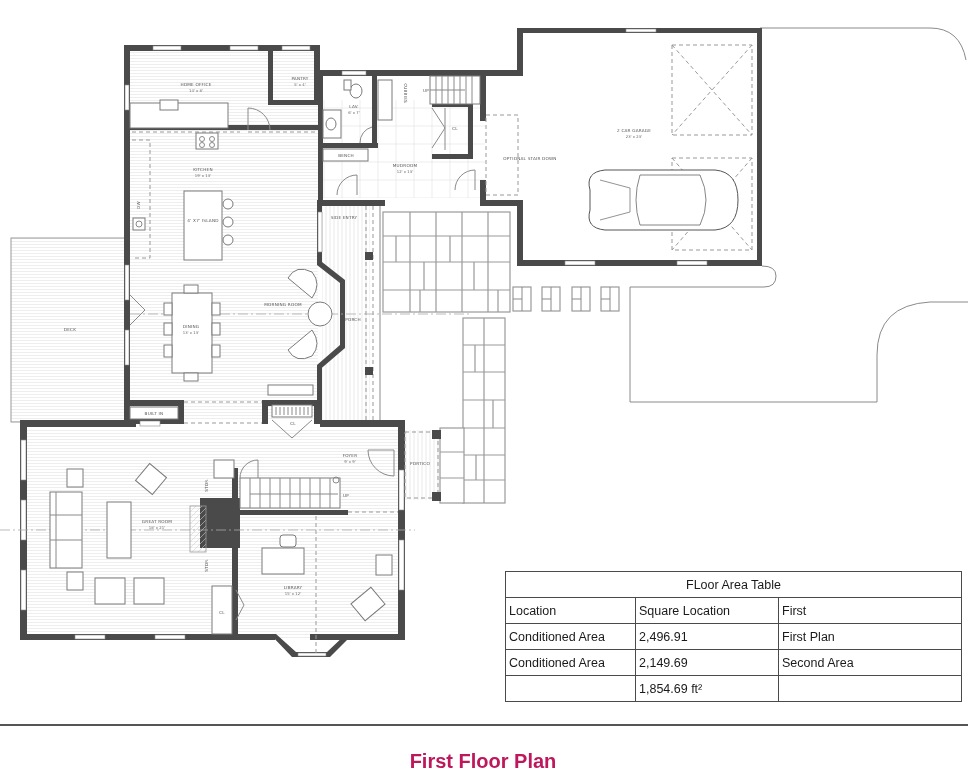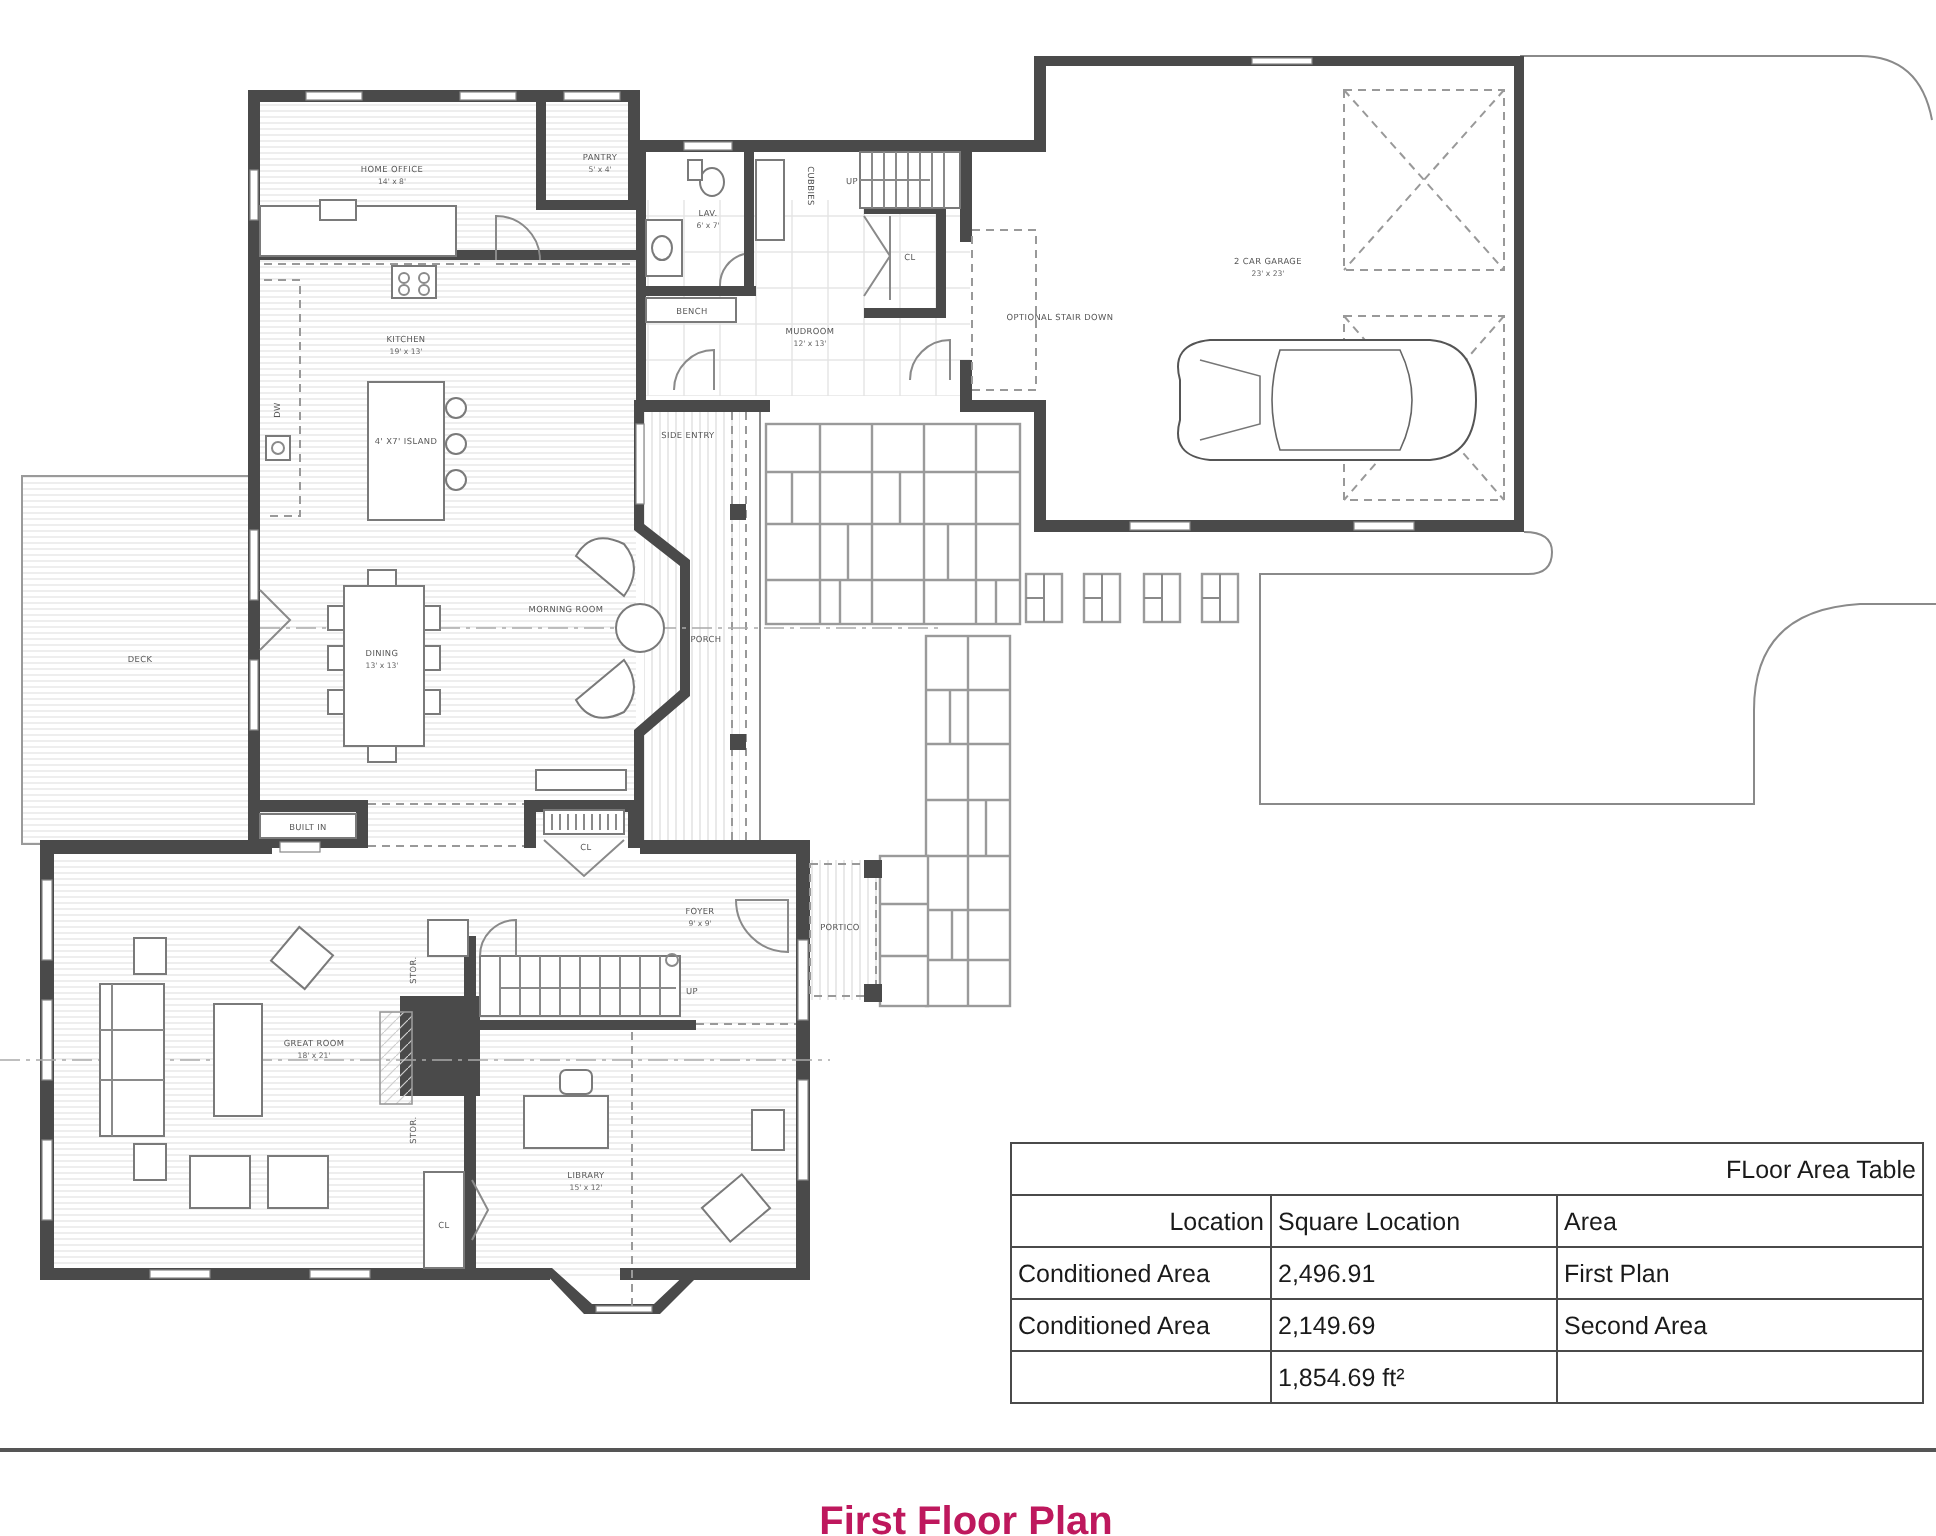--- a/index.html
+++ b/index.html
@@ -10,22 +10,22 @@
   .wall{fill:#4a4a4a;}
   .thin{stroke:#8a8a8a;stroke-width:1;fill:none;}
   .furn{stroke:#7a7a7a;stroke-width:1;fill:#fff;}
   .dash{stroke:#999;stroke-width:1;fill:none;stroke-dasharray:4 3;}
   .center{stroke:#aaa;stroke-width:0.8;fill:none;stroke-dasharray:10 3 2 3;}
   .hatch{stroke:#e2e2e2;stroke-width:0.6;}
   .pave{stroke:#9a9a9a;stroke-width:1.2;fill:#fff;}
 
   #area-table{position:absolute;left:505px;top:571px;width:457px;border-collapse:collapse;font-family:"Liberation Sans",sans-serif;font-size:12.5px;color:#1a1a1a;}
   #area-table td{border:1px solid #4a4a4a;height:25px;padding:0 3px;}
-  #area-table td.title{text-align:right;}
-  #area-table td.hc{text-align:right;}
+  #area-table td.title{text-align:center;}
+  #area-table td.hc{text-align:left;}
   #area-table td.c1{width:123px;}
   #area-table td.c2{width:136px;}
   #bottom-rule{position:absolute;left:0;top:724px;width:968px;height:2px;background:#555;}
   #plan-title{position:absolute;left:0;top:750px;width:968px;text-align:center;font-family:"Liberation Sans",sans-serif;font-weight:bold;font-size:20px;color:#be185d;}
   #plan-title span{display:inline-block;margin-left:-2px;}
 </style>
 </head>
 <body>
 
 <svg id="plan" viewBox="0 0 968 768" xmlns="http://www.w3.org/2000/svg">
@@ -328,21 +328,21 @@
 </svg>
 
 <table id="area-table">
   <tbody>
       <tr>
     <td colspan="3" class="title">FLoor Area Table</td>
   </tr>
   <tr>
     <td class="hc c1">Location</td>
     <td class="c2">Square Location</td>
-    <td>Area</td>
+    <td>First</td>
   </tr>
   <tr>
     <td class="c1">Conditioned Area</td>
     <td class="c2">2,496.91</td>
     <td>First Plan</td>
   </tr>
   <tr>
     <td class="c1">Conditioned Area</td>
     <td class="c2">2,149.69</td>
     <td>Second Area</td>

